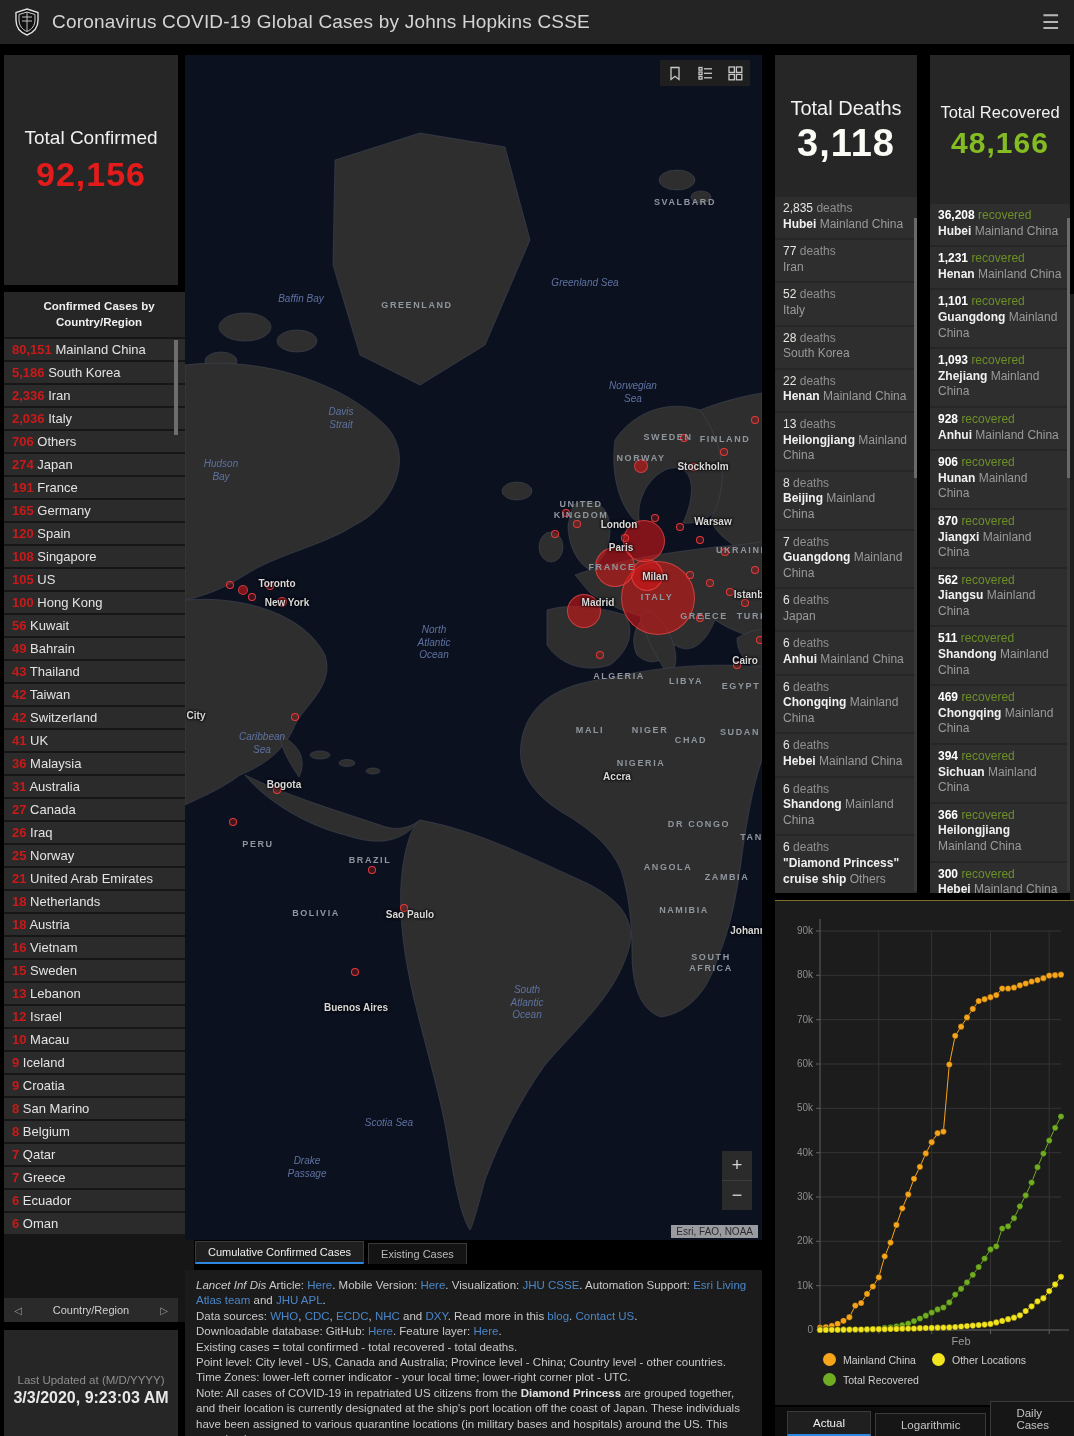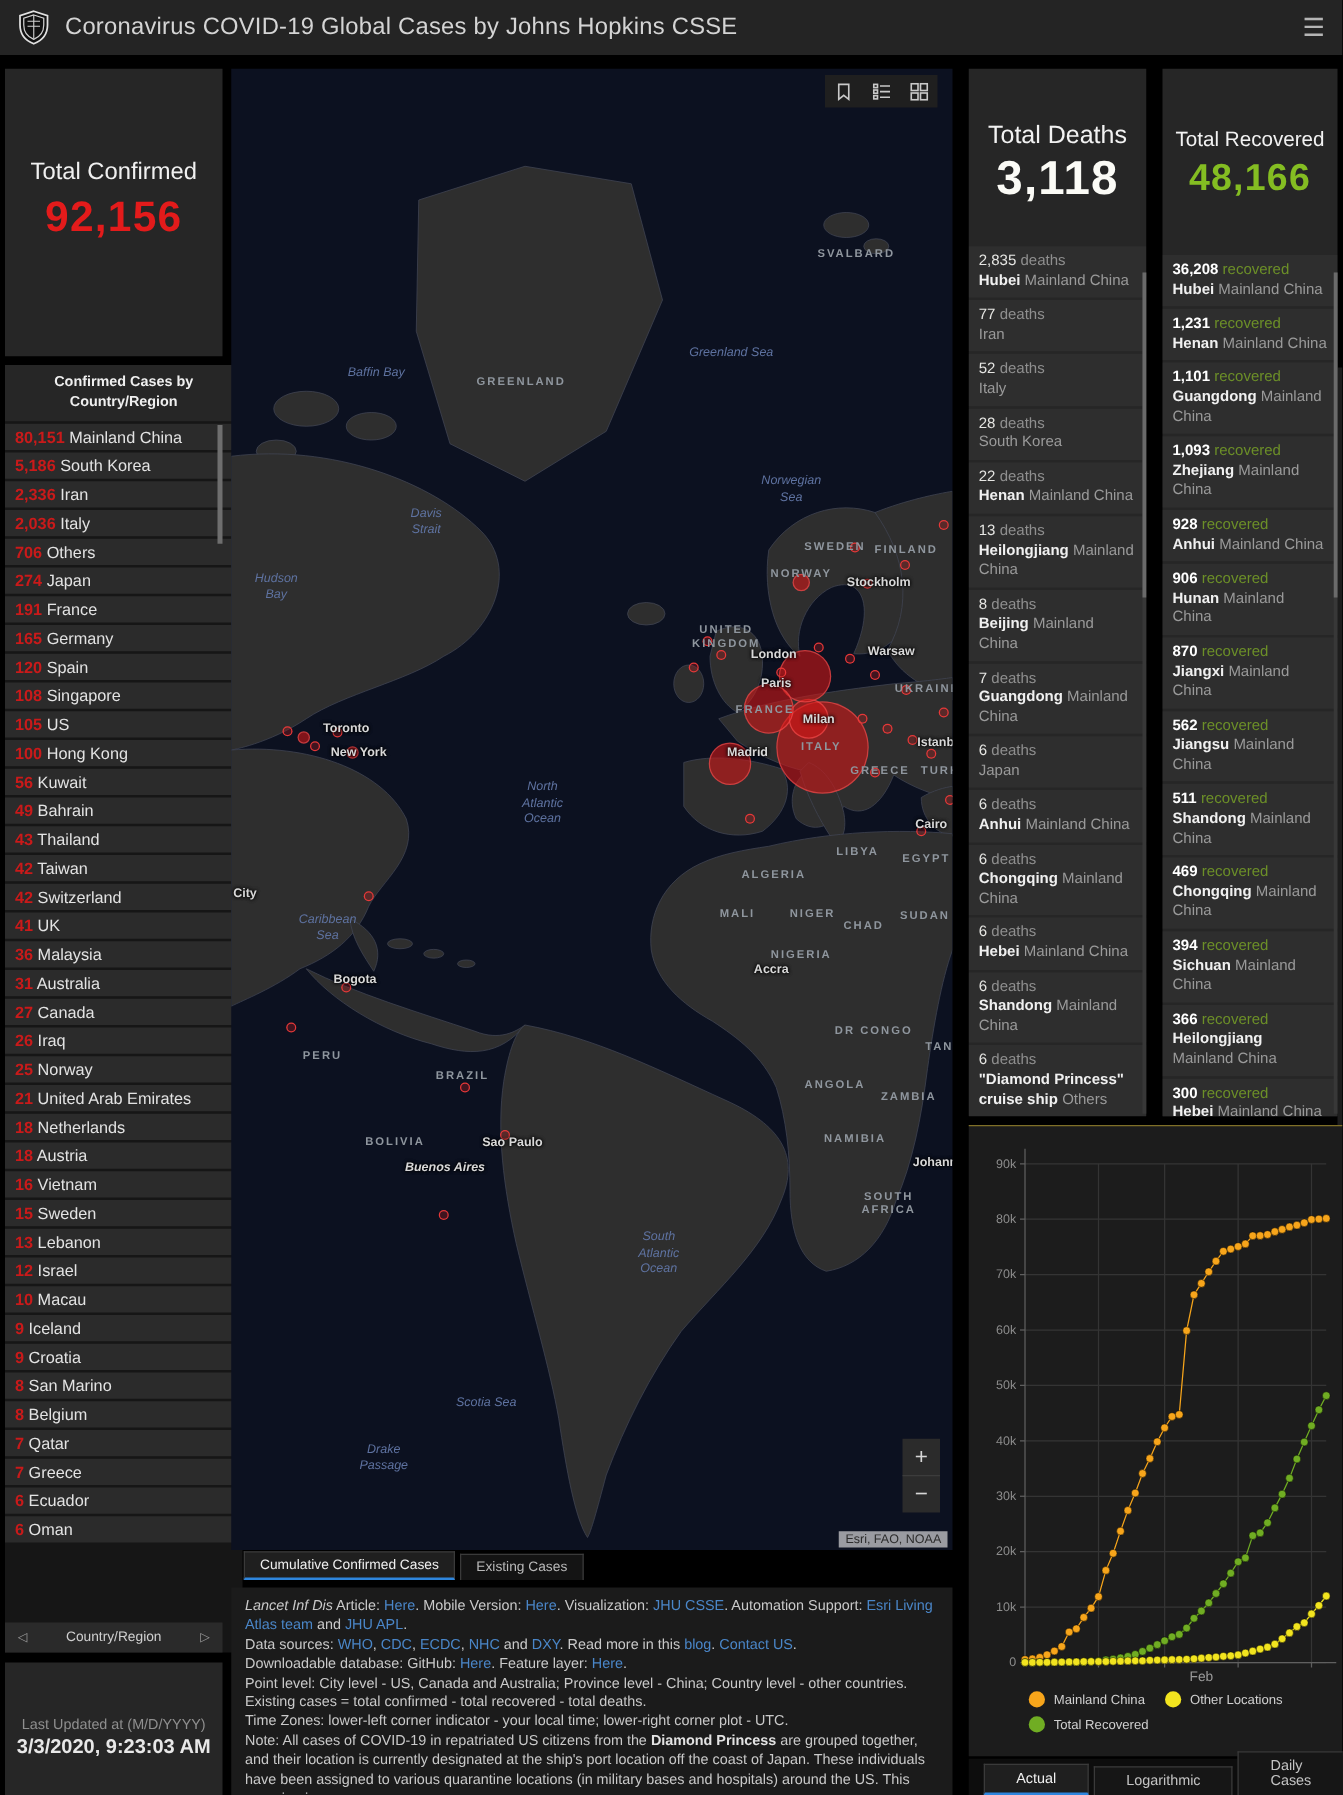--- a/index.html
+++ b/index.html
@@ -510,21 +510,21 @@
       <div class="mlabel t-city" style="left: 413px; top: 548px;">Madrid</div>
 
       <div class="mlabel t-city" style="left: 568px; top: 540px;">Istanbul</div>
 
       <div class="mlabel t-country" style="left: 519px; top: 562px;">GREECE</div>
 
       <div class="mlabel t-country" style="left: 575px; top: 562px;">TURKEY</div>
 
       <div class="mlabel t-city" style="left: 560px; top: 606px;">Cairo</div>
 
-      <div class="mlabel t-country" style="left: 434px; top: 622px; margin-top: 23px;">ALGERIA</div>
+      <div class="mlabel t-country" style="left: 434px; top: 622px;">ALGERIA</div>
 
       <div class="mlabel t-country" style="left: 501px; top: 627px;">LIBYA</div>
 
       <div class="mlabel t-country" style="left: 556px; top: 632px;">EGYPT</div>
 
       <div class="mlabel t-country" style="left: 405px; top: 676px;">MALI</div>
 
       <div class="mlabel t-country" style="left: 465px; top: 676px;">NIGER</div>
 
       <div class="mlabel t-country" style="left: 506px; top: 686px;">CHAD</div>
@@ -551,21 +551,21 @@
       <div class="mlabel t-city" style="left: 99px; top: 730px;">Bogota</div>
 
       <div class="mlabel t-country" style="left: 73px; top: 790px;">PERU</div>
 
       <div class="mlabel t-country" style="left: 185px; top: 806px;">BRAZIL</div>
 
       <div class="mlabel t-country" style="left: 131px; top: 859px;">BOLIVIA</div>
 
       <div class="mlabel t-city" style="left: 225px; top: 860px;">Sao Paulo</div>
 
-      <div class="mlabel t-city" style="left: 171px; top: 880px; font-style: italic;">Buenos Aires</div>
+      <div class="mlabel t-city" style="left: 171px; top: 953px;">Buenos Aires</div>
 
       <div class="mlabel t-country" style="left: 514px; top: 770px;">DR CONGO</div>
 
       <div class="mlabel t-country" style="left: 570px; top: 783px;">TANZ</div>
 
       <div class="mlabel t-country" style="left: 483px; top: 813px;">ANGOLA</div>
 
       <div class="mlabel t-country" style="left: 542px; top: 823px;">ZAMBIA</div>
 
       <div class="mlabel t-country" style="left: 499px; top: 856px;">NAMIBIA</div>
@@ -623,22 +623,22 @@
 
     <div class="map-tab active">Cumulative Confirmed Cases</div>
 
     <div class="map-tab">Existing Cases</div>
   </div>
 
 <div id="notes" class="abs">
   <p style="margin:0"><span class="it">Lancet Inf Dis</span><span> Article: </span><a class="lnk" href="#">Here</a><span>. Mobile Version: </span><a class="lnk" href="#">Here</a><span>. Visualization: </span><a class="lnk" href="#">JHU CSSE</a><span>. Automation Support: </span><a class="lnk" href="#">Esri Living Atlas team</a><span> and </span><a class="lnk" href="#">JHU APL</a><span>.</span></p>
   <p style="margin:0"><span>Data sources: </span><a class="lnk" href="#">WHO</a><span>, </span><a class="lnk" href="#">CDC</a><span>, </span><a class="lnk" href="#">ECDC</a><span>, </span><a class="lnk" href="#">NHC</a><span> and </span><a class="lnk" href="#">DXY</a><span>. Read more in this </span><a class="lnk" href="#">blog</a><span>. </span><a class="lnk" href="#">Contact US</a><span>.</span></p>
   <p style="margin:0"><span>Downloadable database: GitHub: </span><a class="lnk" href="#">Here</a><span>. Feature layer: </span><a class="lnk" href="#">Here</a><span>.</span></p>
+  <p style="margin:0"><span>Existing cases = total confirmed - total recovered - total deaths.</span></p>
   <p style="margin:0"><span>Point level: City level - US, Canada and Australia; Province level - China; Country level - other countries.</span></p>
-  <p style="margin:0"><span>Existing cases = total confirmed - total recovered - total deaths.</span></p>
   <p style="margin:0"><span>Time Zones: lower-left corner indicator - your local time; lower-right corner plot - UTC.</span></p>
   <p style="margin:0" class="spacer"><span>Note: All cases of COVID-19 in repatriated US citizens from the </span><span class="bd">Diamond Princess</span><span> are grouped together, and their location is currently designated at the ship's port location off the coast of Japan. These individuals have been assigned to various quarantine locations (in military bases and hospitals) around the US. This grouping is</span></p>
 </div>
 
 <div id="panel-deaths" class="abs">
   <div class="t">Total Deaths</div>
   <div class="v">3,118</div>
   <div id="deaths-list">
 
       <div class="d-row">

